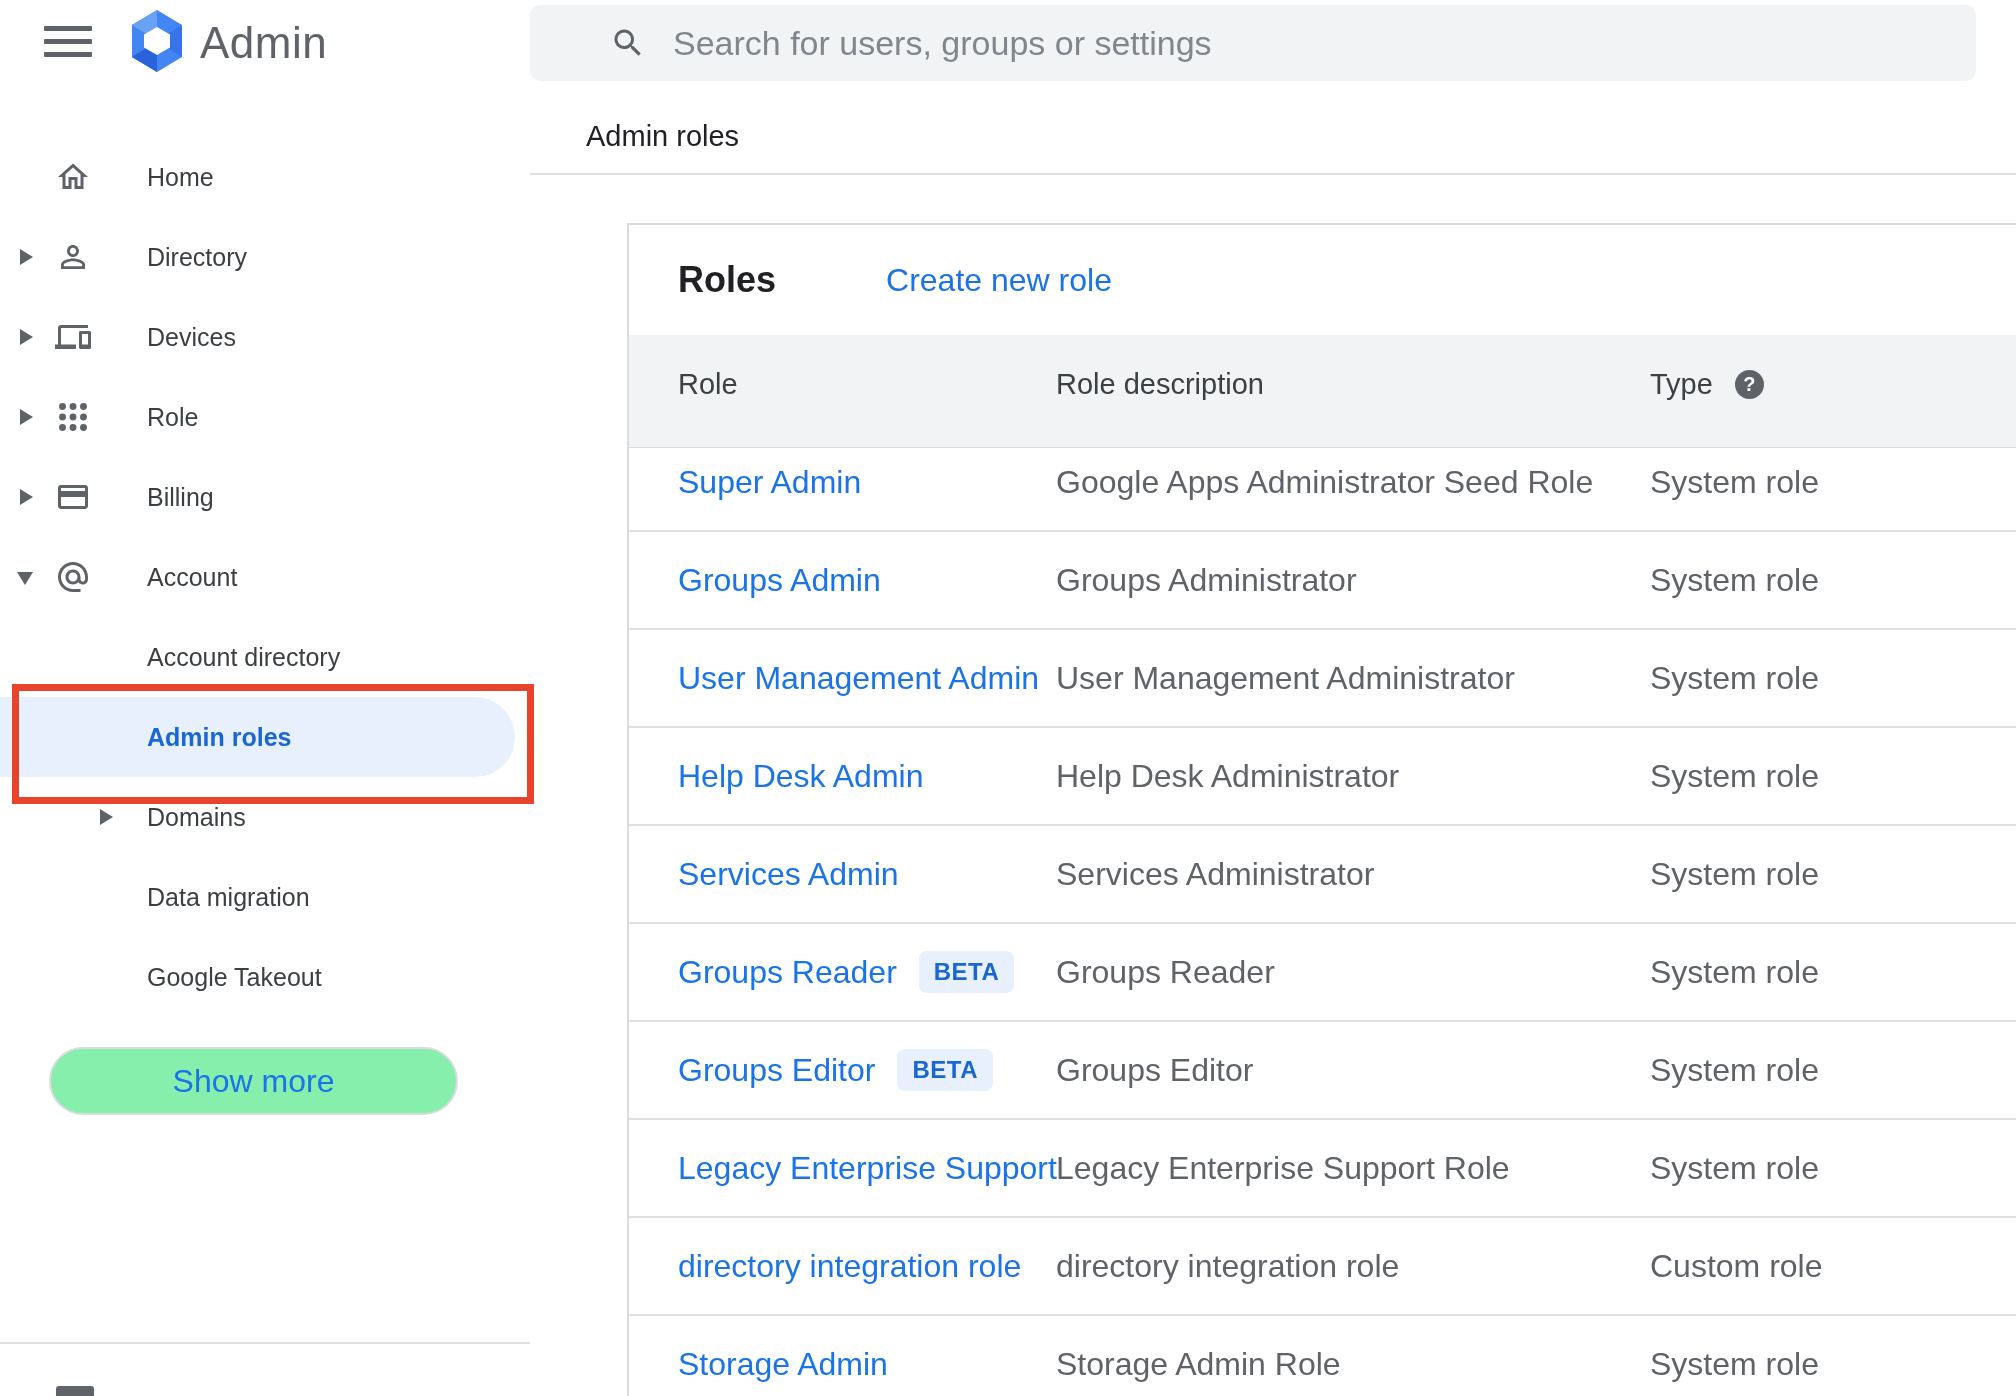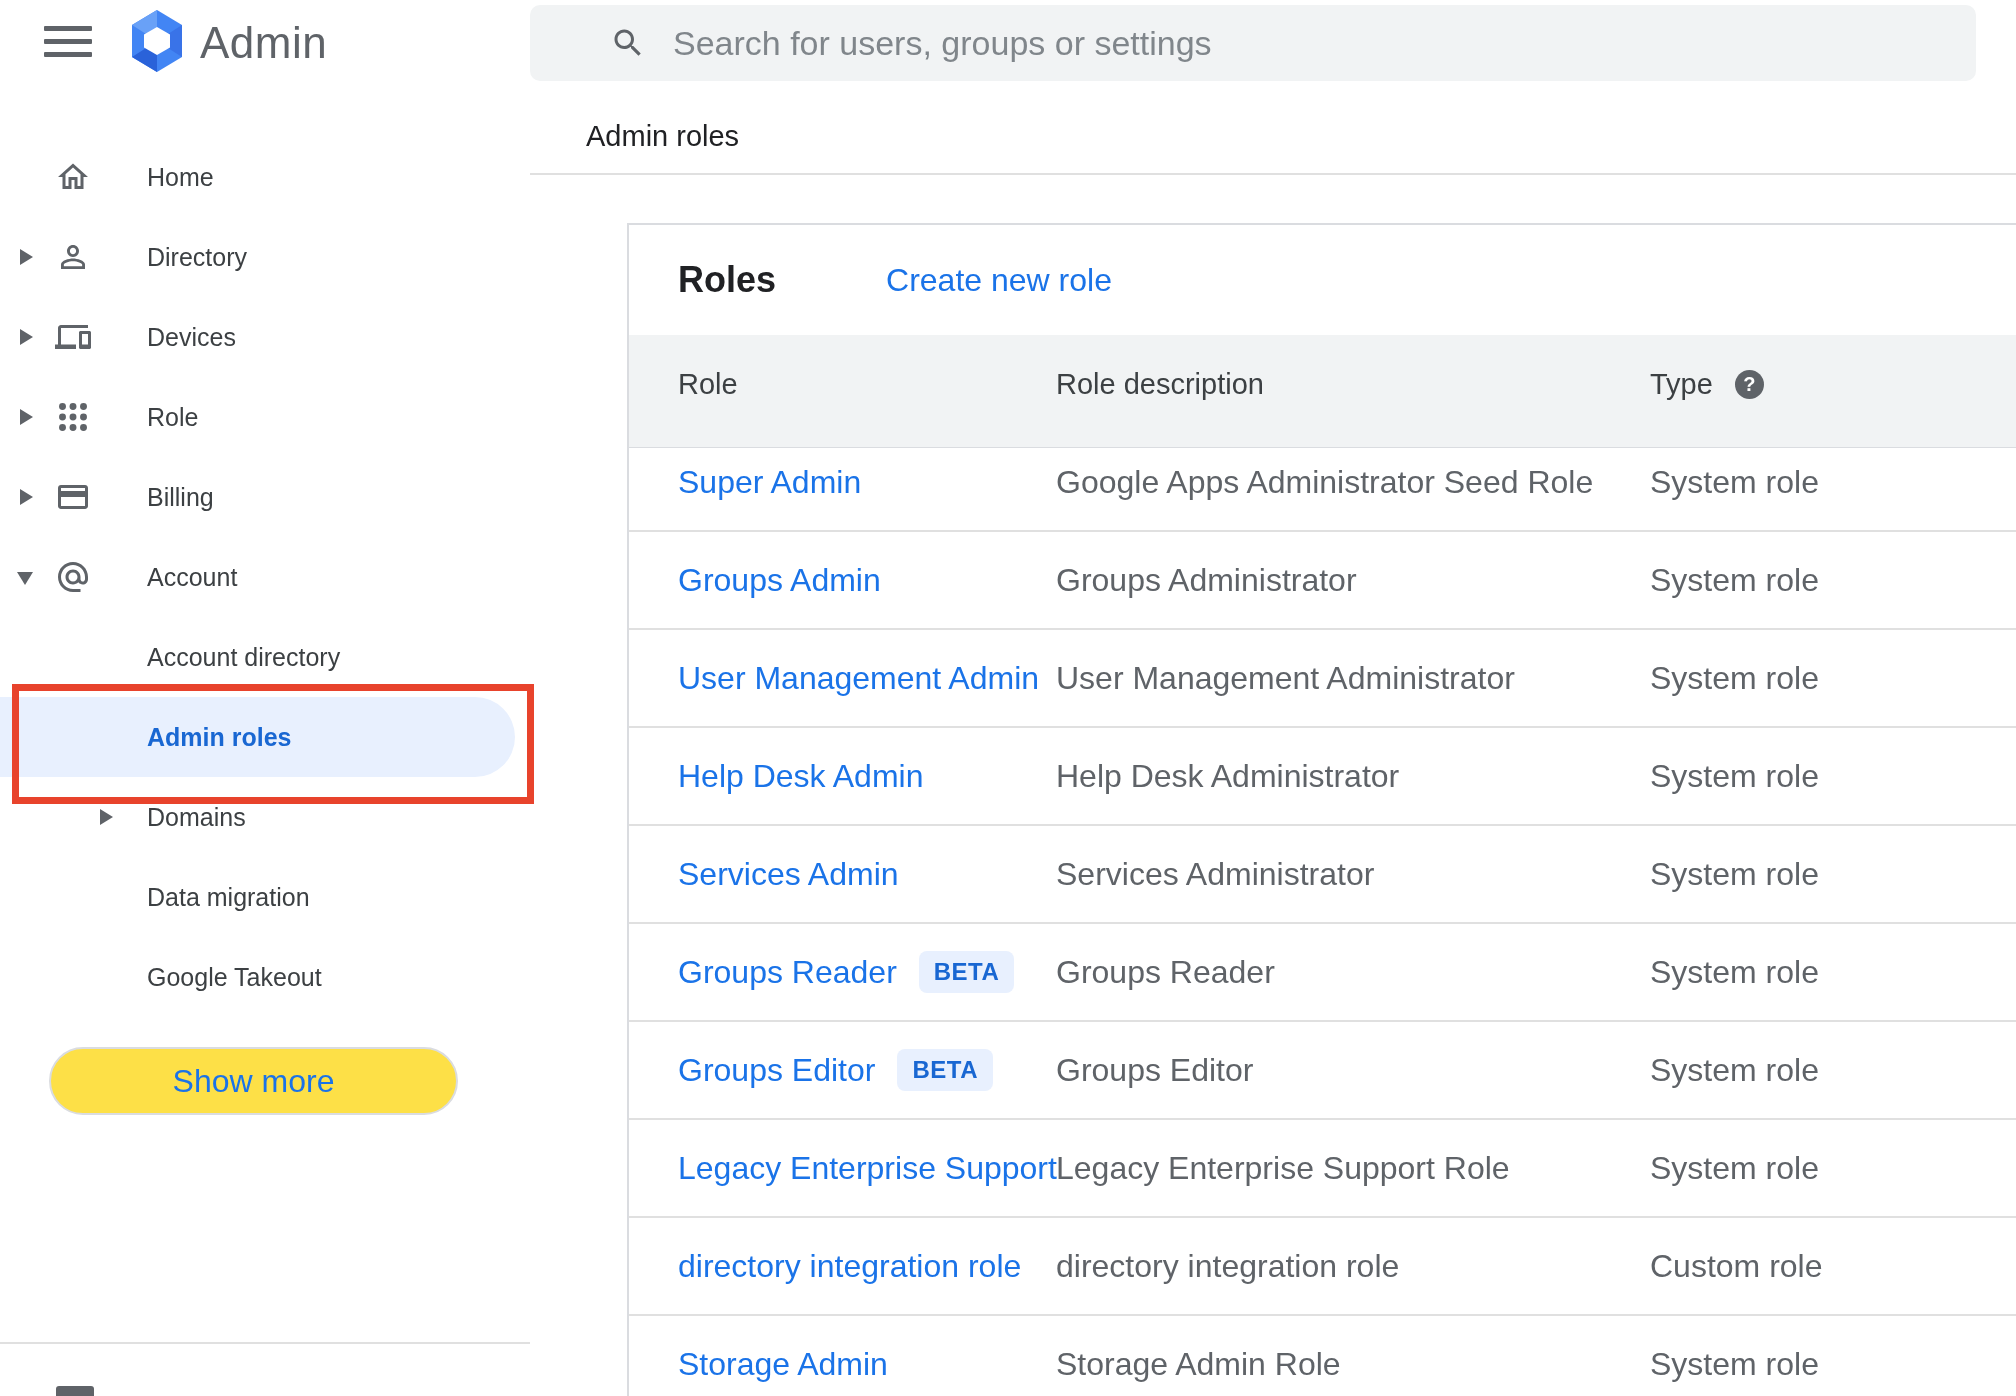--- a/index.html
+++ b/index.html
@@ -38,21 +38,21 @@
   .side-item .lbl { position:absolute; left:123px; top:0; height:80px; display:flex; align-items:center;
                     font-size:25px; color:#3c4043;margin-left:24px; }
   .selected-pill { position:absolute; left:0; top:697px; width:515px; height:80px;
                    background:#e8f0fe; border-radius:0 40px 40px 0; }
   .side-item.selected .lbl { color:#1967d2; font-weight:bold; }
 
   .annotation-box { position:absolute; left:12px; top:684px; width:522px; height:120px;
                     border:7px solid #e8432c; z-index:9; pointer-events:none; }
 
   .show-more { position:absolute; left:49px; top:1047px; width:409px; height:68px;
-               border:2px solid #dadce0; border-radius:34px; background:#fde047;
+               border:2px solid #dadce0; border-radius:34px; background:#86efac;
                display:flex; align-items:center; justify-content:center;
                font-size:32px; font-weight:500; color:#1a73e8; cursor:pointer; }
 
   .sidebar-bottom-divider { position:absolute; left:0; top:1342px; width:530px; height:2px; background:#e0e0e0; }
   .partial-icon { position:absolute; left:56px; top:1386px; width:38px; height:10px;
                   background:#5f6368; border-radius:3px 3px 0 0; }
 
   
   .card { position:absolute; left:627px; top:223px; width:1389px; height:1173px;
           background:#fff; border-left:2px solid #dadce0; border-top:2px solid #dadce0; }

